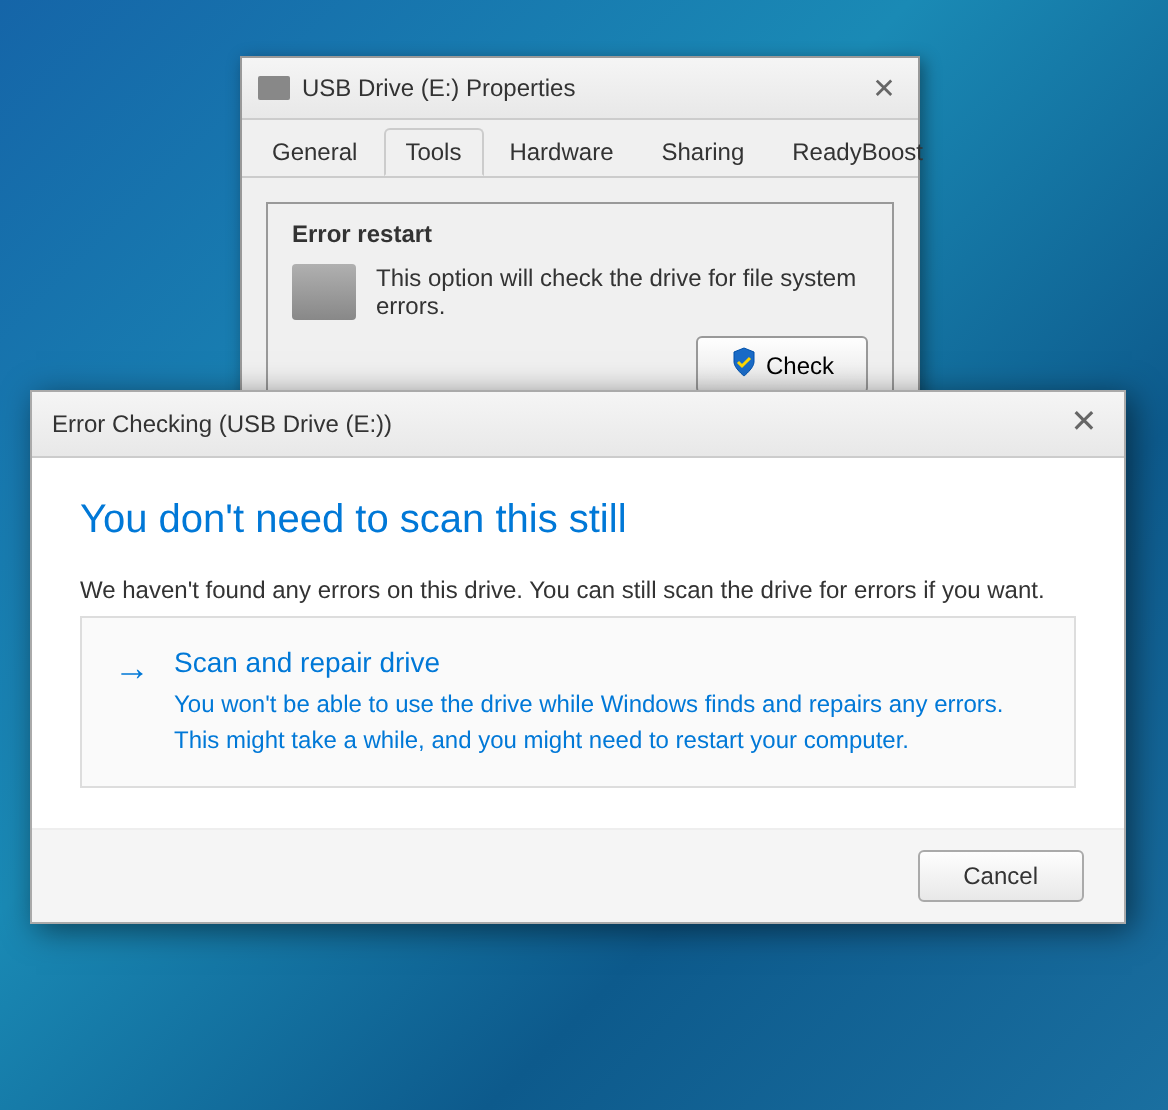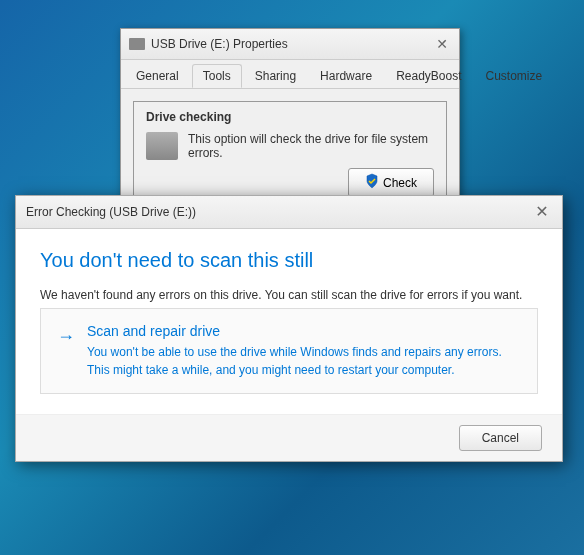--- a/index.html
+++ b/index.html
@@ -304,29 +304,28 @@
       <div class="properties-titlebar-left">
         <span class="drive-icon"></span>
         <span>USB Drive (E:) Properties</span>
       </div>
       <button class="titlebar-close">✕</button>
     </div>
 
     <div class="tab-bar">
       <div class="tab">General</div>
       <div class="tab active">Tools</div>
+      <div class="tab">Hardware</div>
       <div class="tab">Sharing</div>
-      <div class="tab">Hardware</div>
       <div class="tab">ReadyBoost</div>
-      <div class="tab">Customize</div>
     </div>
 
     <div class="properties-content">
       <div class="error-checking-group">
-        <div class="group-label">Drive checking</div>
+        <div class="group-label">Error restart</div>
         <div class="error-checking-content">
           <div class="hdd-icon"></div>
           <div class="error-checking-text">This option will check the drive for file system errors.</div>
         </div>
         <div class="check-button-area">
           <button class="check-button">
             <span>
               <svg class="shield-icon" viewBox="0 0 14 16" xmlns="http://www.w3.org/2000/svg">
                 <path d="M7 1 L12 3 L12 8 C12 11 7 15 7 15 C7 15 2 11 2 8 L2 3 Z" fill="#1a6bc7" stroke="#0050aa" stroke-width="0.5"></path>
                 <path d="M4 8 L6 10 L10 6" fill="none" stroke="#ffd700" stroke-width="1.5"></path>

